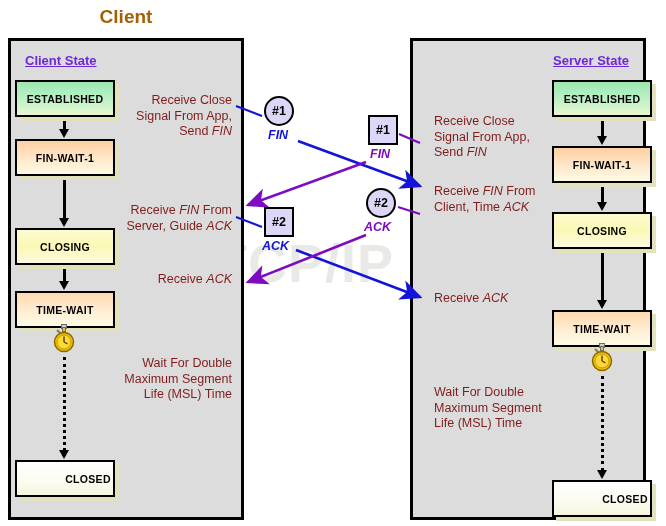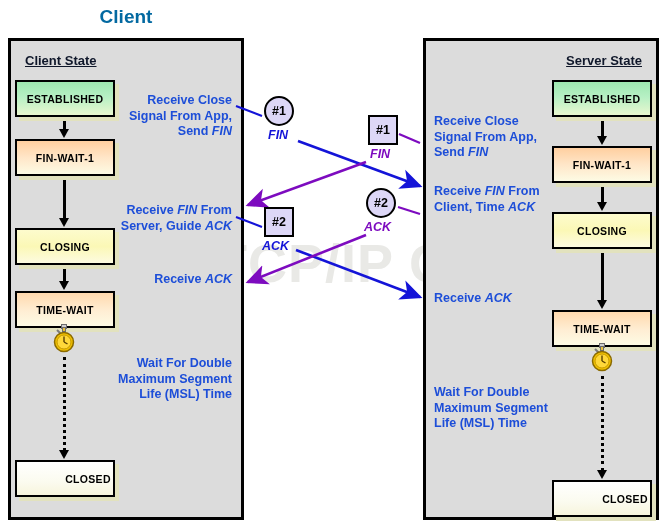--- a/index.html
+++ b/index.html
@@ -24,43 +24,43 @@
     white-space:nowrap;
     user-select:none;
     z-index:1;
   }
 
   
   .col-title{
     position:absolute;
     font-size:19px;
     font-weight:bold;
-    color:#0369a1;
+    color:#a16207;
     text-align:center;
     z-index:5;
   }
   #title-client{left:8px;top:6px;width:236px;}
   #title-server{left:423px;top:6px;width:236px;}
 
   
   .panel{
     position:absolute;
     background:#dcdcdc;
     border:3px solid #000;
     box-sizing:border-box;
     z-index:2;
   }
   #panel-client{left:8px;top:38px;width:236px;height:482px;}
-  #panel-server{left:423px;top:38px;width:236px;height:482px;}
+  #panel-server{left:410px;top:38px;width:236px;height:482px;}
 
   .panel-heading{
     position:absolute;
     font-size:13px;
     font-weight:bold;
-    color:#0f172a;
+    color:#6d28d9;
     text-decoration:underline;
     white-space:nowrap;
   }
   #heading-client{left:14px;top:12px;}
   #heading-server{right:14px;top:12px;}
 
   
   .state-box{
     position:absolute;
     width:100px;height:37px;
@@ -96,22 +96,22 @@
     width:0;height:0;
     border-left:5.5px solid transparent;
     border-right:5.5px solid transparent;
     border-top:9px solid #000;
   }
 
   
   .event-text{
     position:absolute;
     font-size:12.5px;
-    font-weight:bold;
-    color:#1d4ed8;
+    font-weight:normal;
+    color:#7f1d1d;
     line-height:15.5px;
     z-index:4;
   }
   .event-text.right{text-align:right;}
   .event-text.left{text-align:left;}
   .event-text i{font-style:italic;}
 
   
   .stopwatch{position:absolute;width:26px;height:30px;z-index:4;}
 

